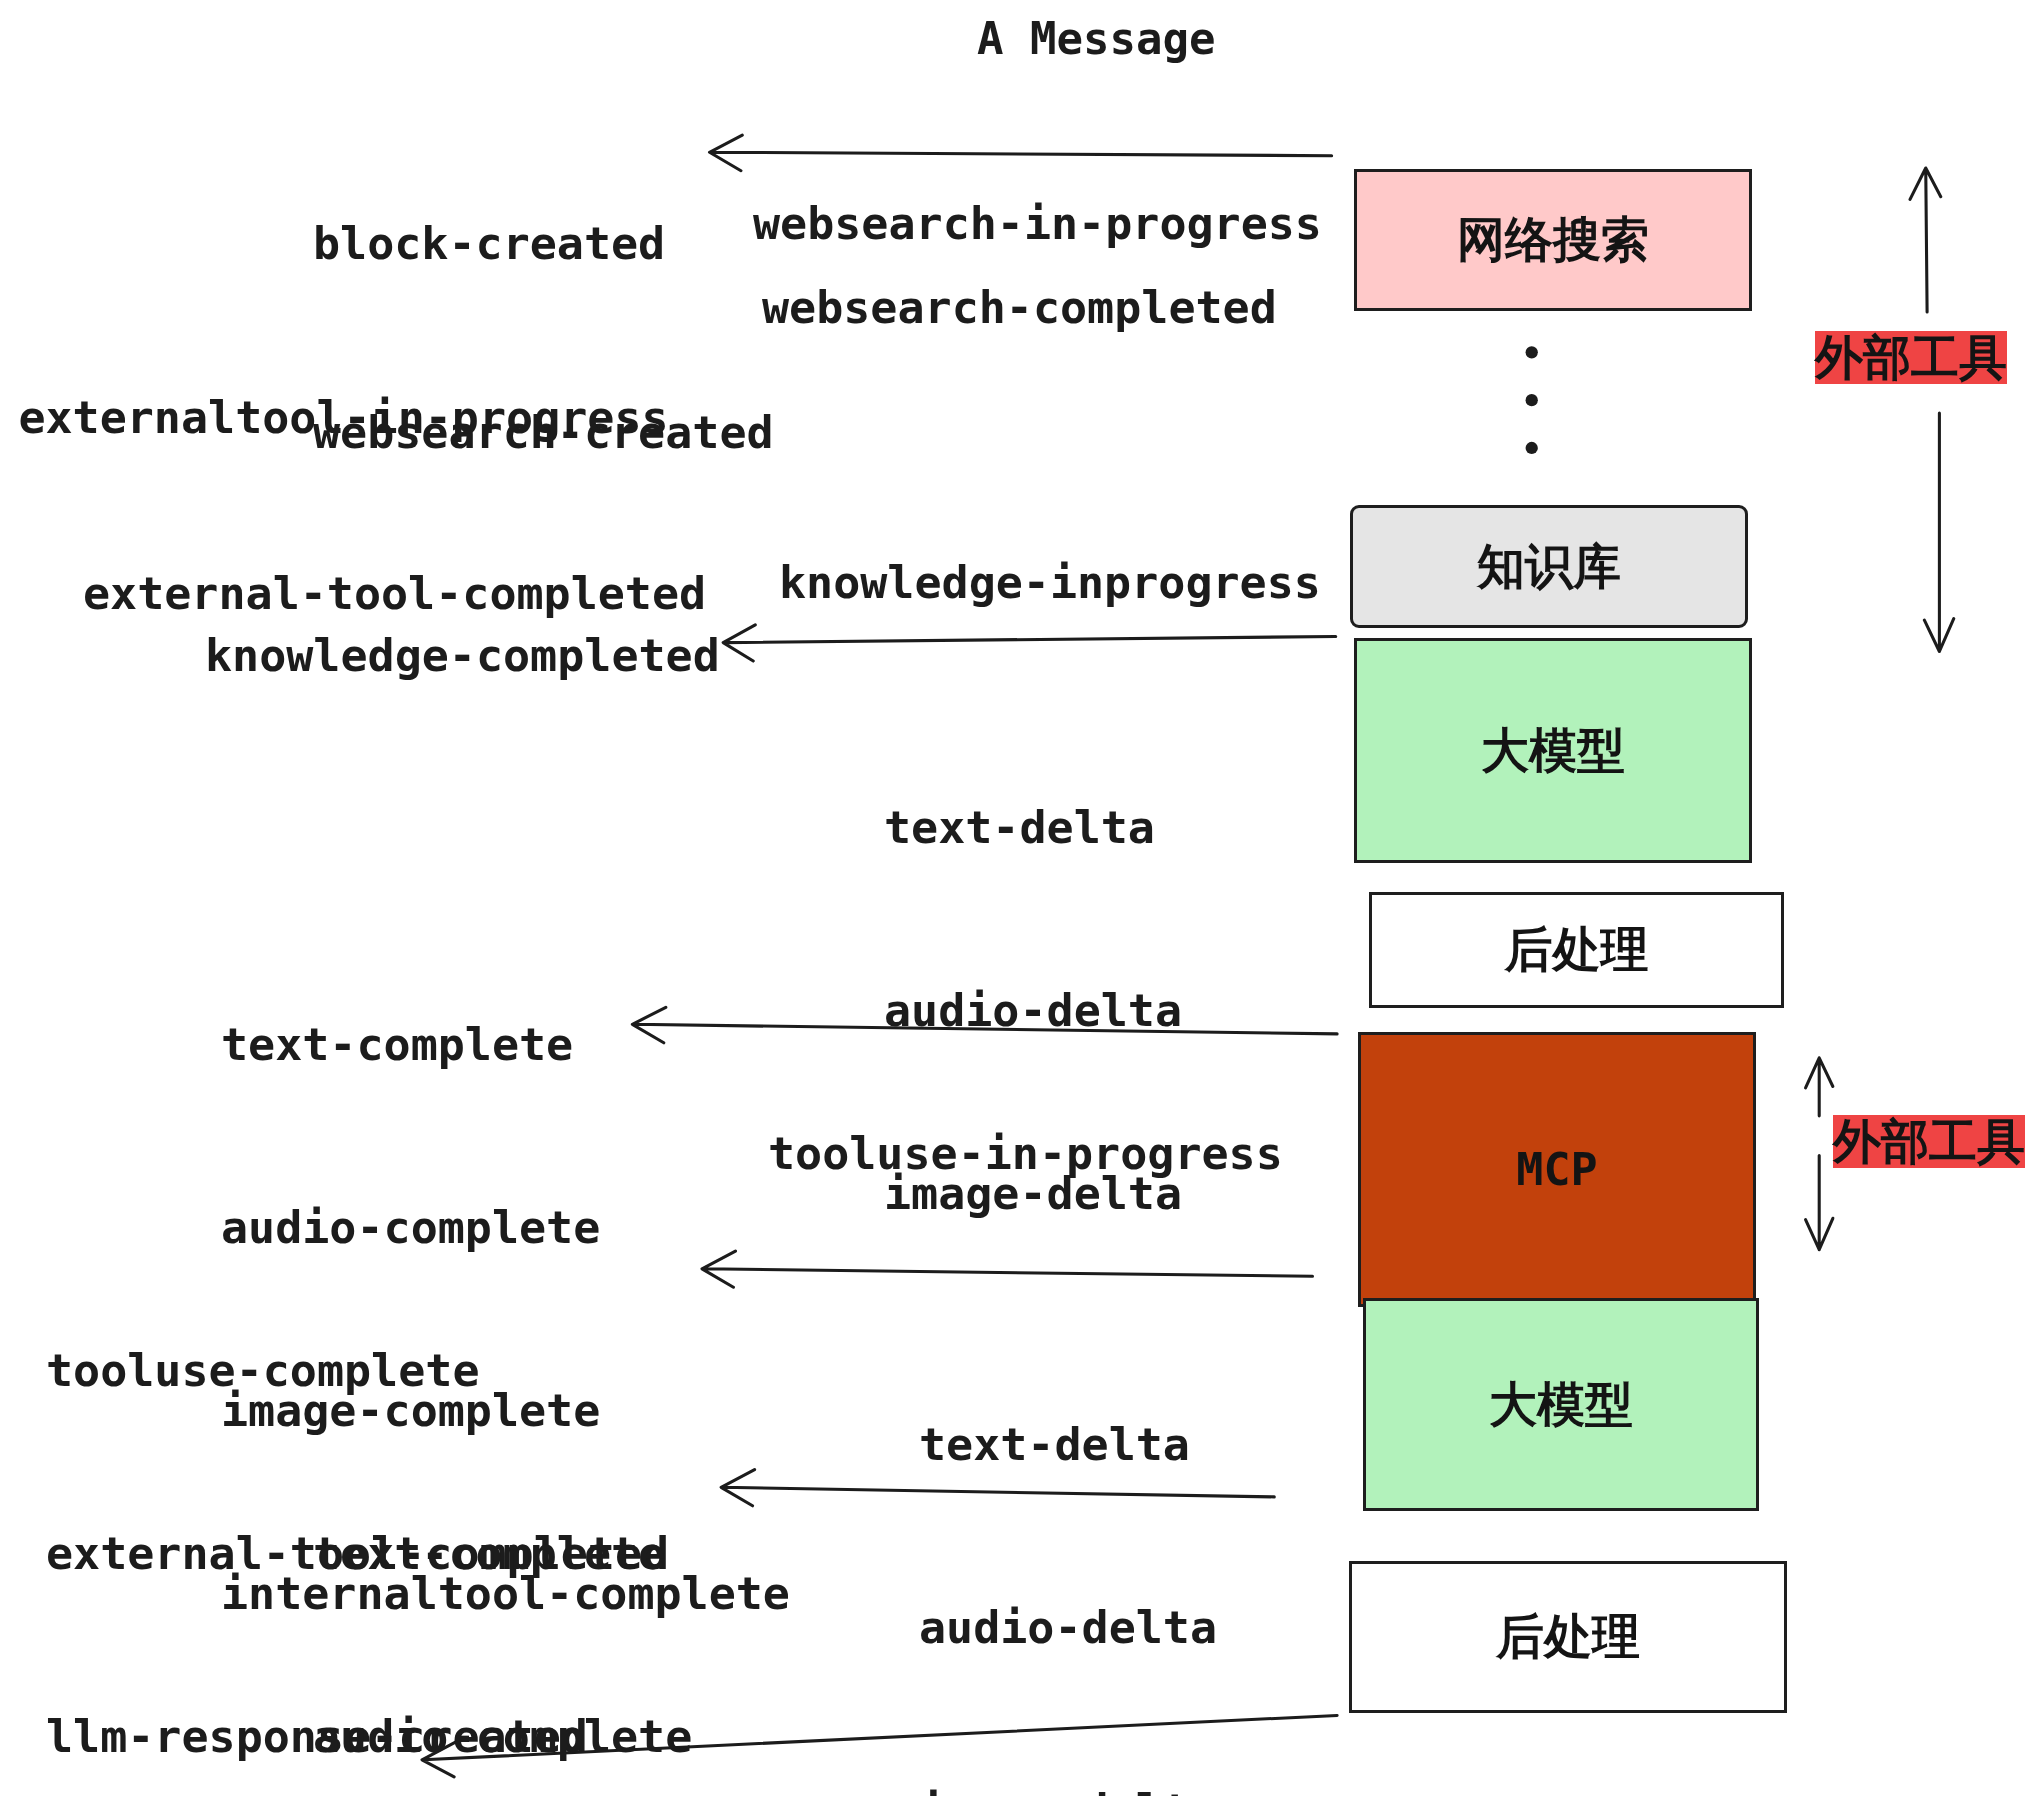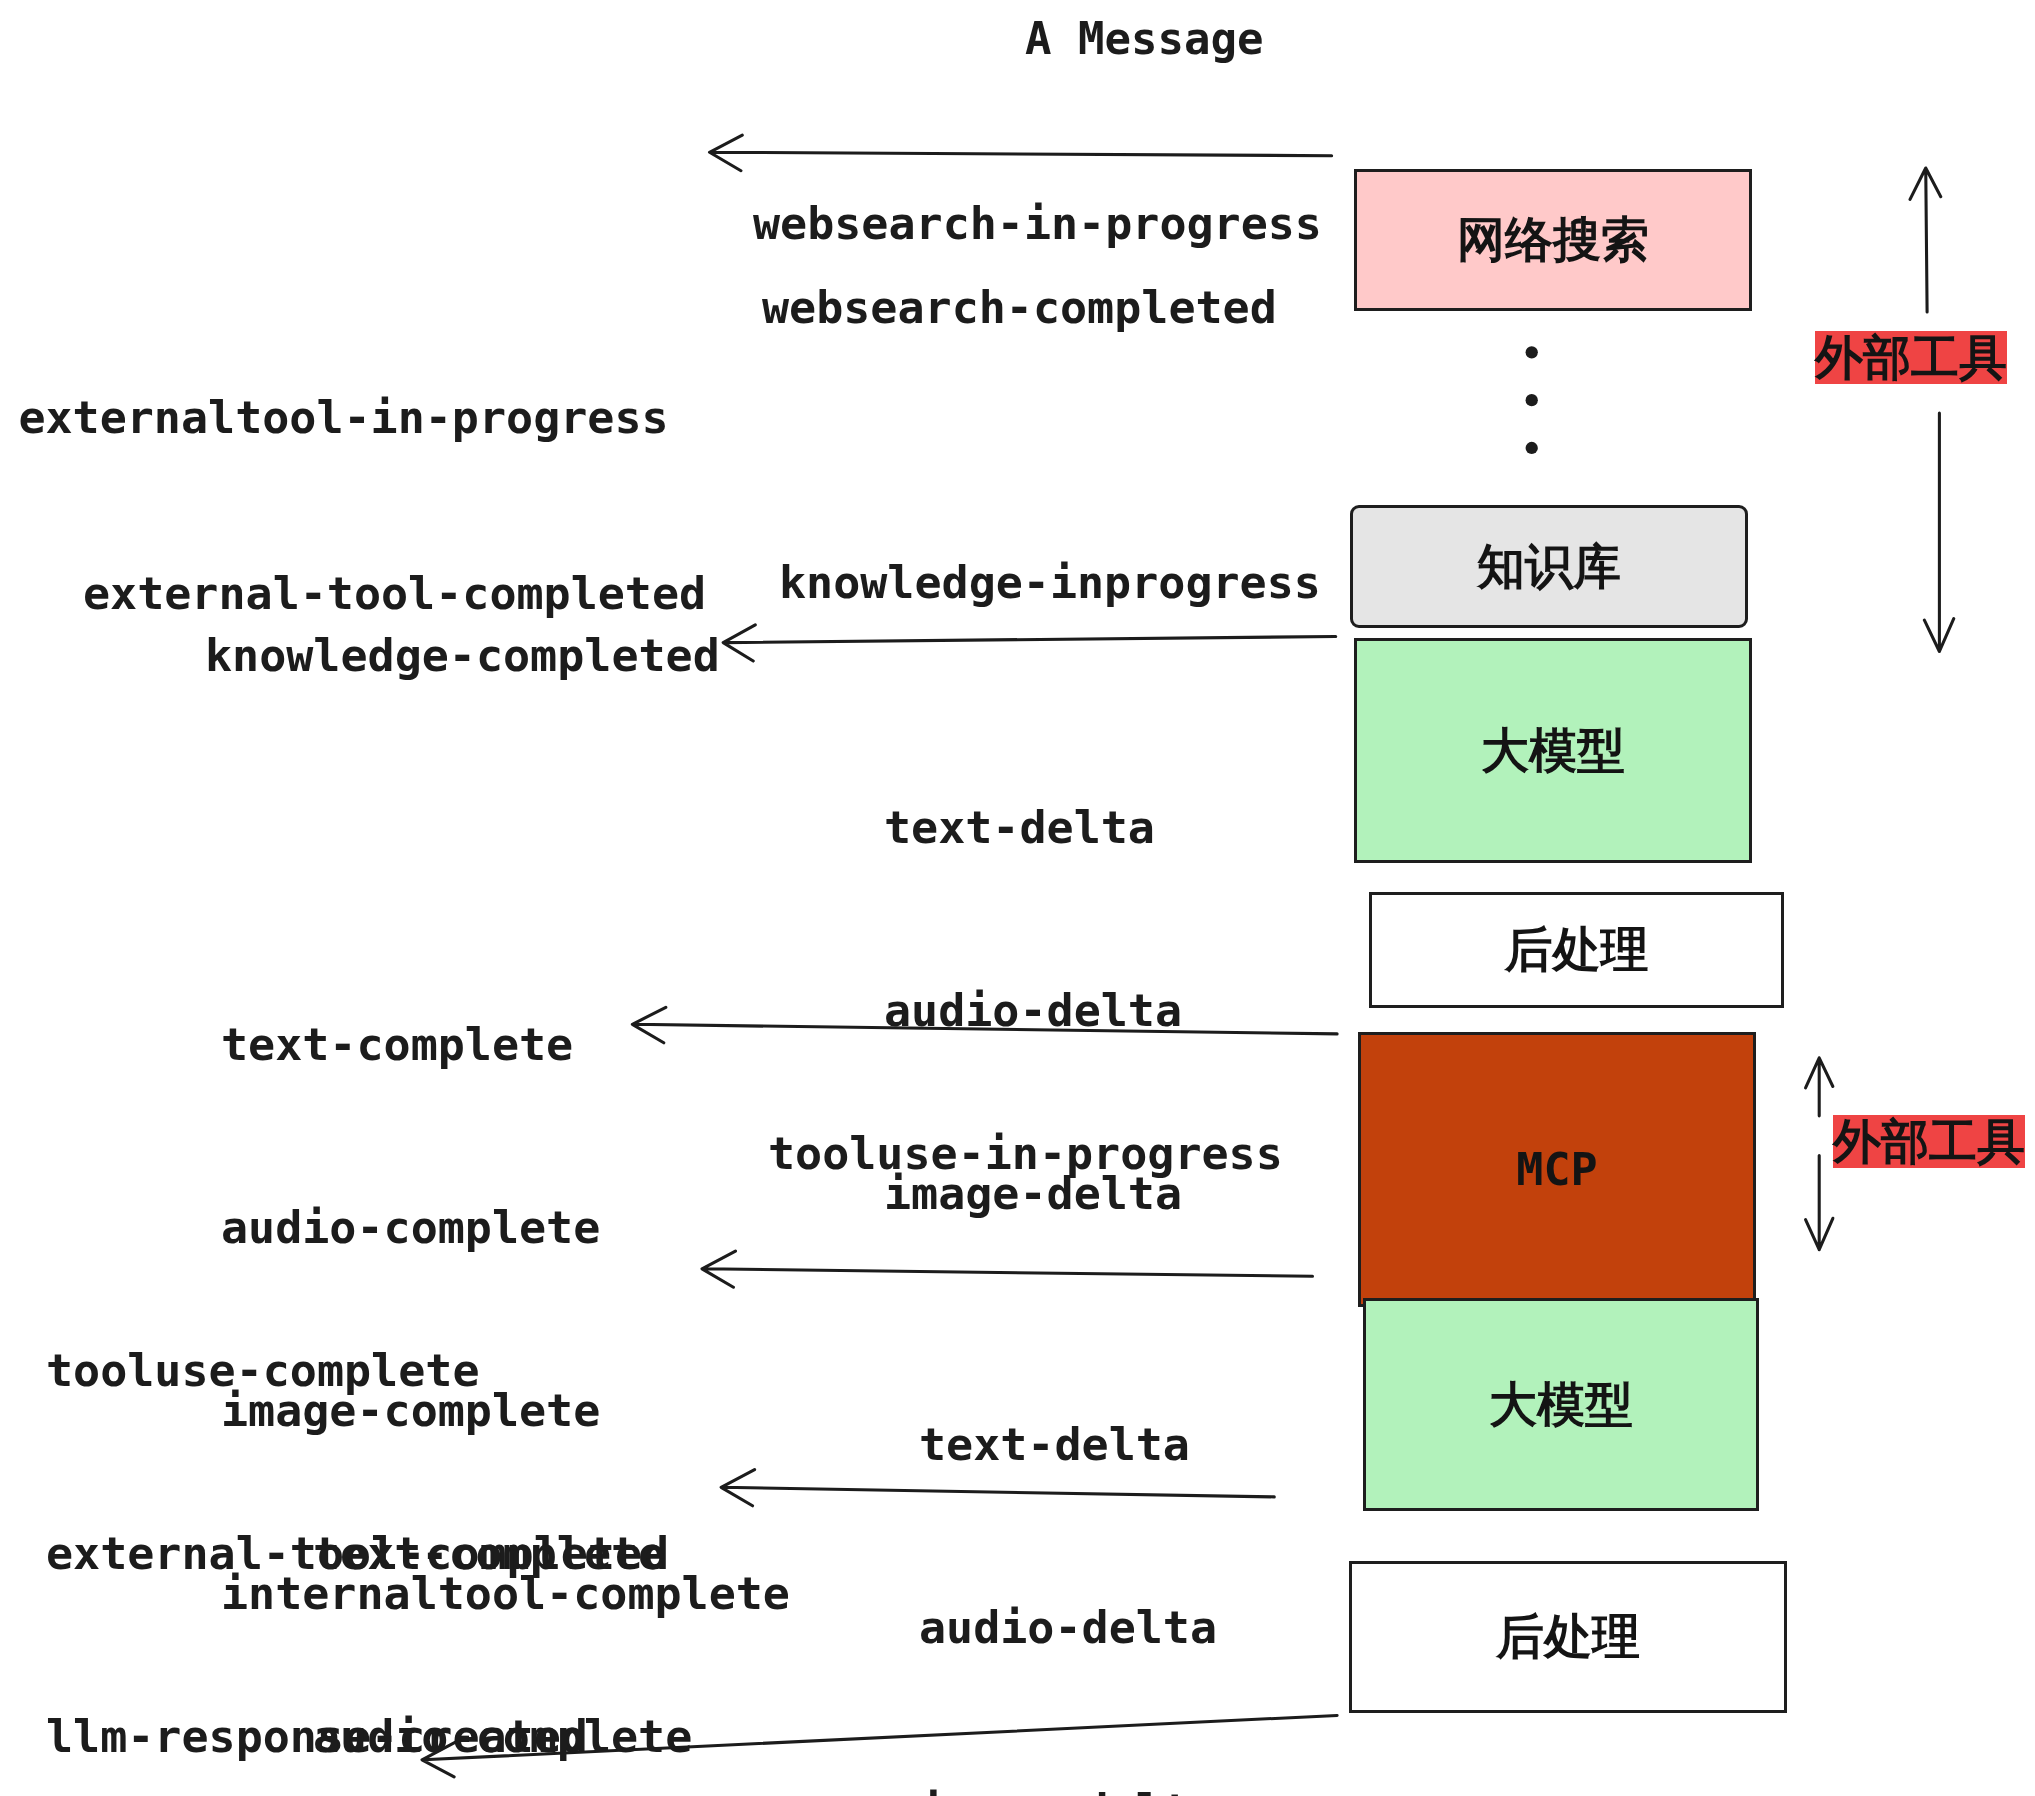--- a/index.html
+++ b/index.html
@@ -44,21 +44,20 @@
     white-space: pre;
   }
   .title {
     position: absolute;
     font-family: "DejaVu Sans Mono", "Liberation Mono", monospace;
     font-weight: bold;
     font-size: 44px;
     line-height: 61px;
     color: #1c1c1c;
     white-space: pre;
-    margin-left: 48px;
   }
   .box {
     position: absolute;
     box-sizing: border-box;
     border: 3.4px solid #1e1e1e;
     display: flex;
     align-items: center;
     justify-content: center;
   }
   .box-label {
@@ -143,20 +142,24 @@
   </div>
 
   <div class="box" style="left: 1349px; top: 1561px; width: 438px; height: 152px; background: rgb(255, 255, 255); border-color: rgb(30, 30, 30);">
     <span class="box-label">后处理</span>
   </div>
 
   <div class="side-label" style="left:1815px; top:331px;">外部工具</div>
 
   <div class="side-label" style="left:1833px; top:1115px;">外部工具</div>
 
+  <div class="ev" style="left:313px; top:86px; line-height:63px;">
+    <div>block-created</div>
+    <div>websearch-created</div>
+  </div>
 
   <div class="ev" style="left:753px; top:193px;">websearch-in-progress</div>
 
   <div class="ev" style="left:762px; top:277px;">websearch-completed</div>
 
   <div class="ev" style="left:18.4px; top:387px;">externaltool-in-progress</div>
 
   <div class="ev" style="left:779px; top:528px;margin-top:24px;">knowledge-inprogress</div>
 
   <div class="ev" style="left:83px; top:563px;">external-tool-completed</div>

